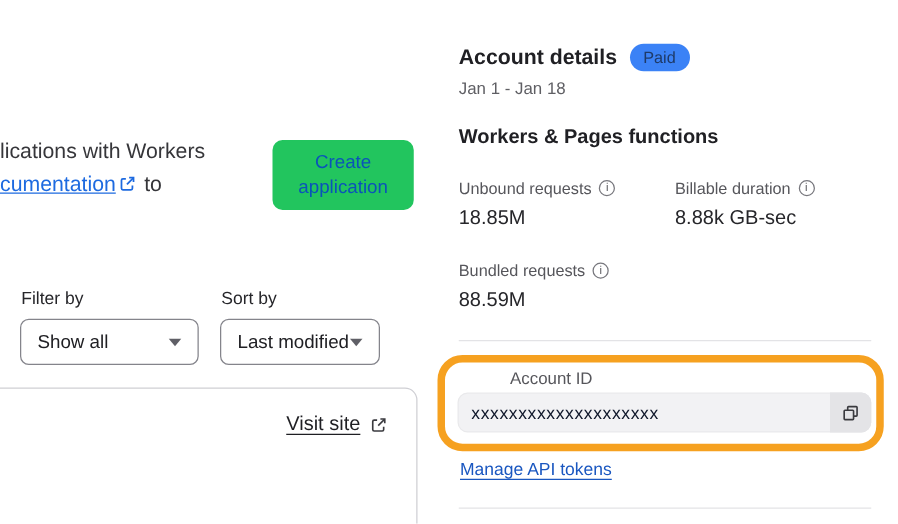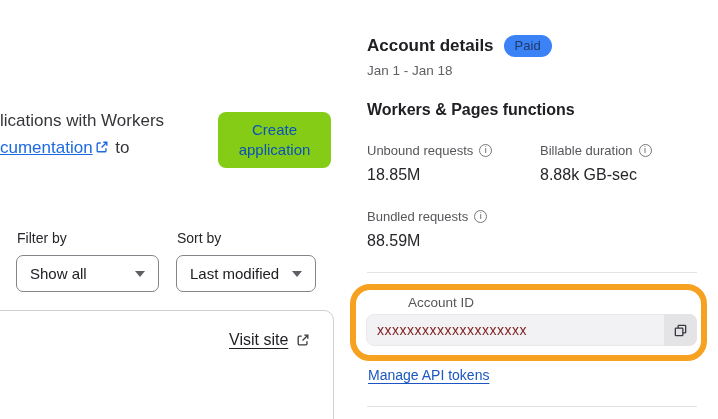--- a/index.html
+++ b/index.html
@@ -17,39 +17,39 @@
     font-size: 17px; line-height: 27px; color: #36363a;
   }
   .intro a.doc-link {
     color: #1d6ae0; text-decoration: underline; cursor: pointer;
   }
   .ext-icon { display: inline-block; width: 14px; height: 14px; margin: 0 2px; vertical-align: -1px; }
   .ext-icon svg { display: block; width: 14px; height: 14px; }
 
   .create-btn {
     position: absolute; left: 218px; top: 112px; width: 113px; height: 56px;
-    background: #84cc16; color: #0a53ba;
+    background: #22c55e; color: #0a53ba;
     border: none; border-radius: 8px;
     font-family: "Liberation Sans", sans-serif;
     font-size: 15px; line-height: 20px; font-weight: 400;
     text-align: center; cursor: pointer; padding: 6px 10px;
   }
 
   .field-label { position: absolute; font-size: 14px; color: #26262a; }
   .lbl-filter { left: 17px; top: 230px; }
   .lbl-sort   { left: 177px; top: 230px; }
 
   .dropdown {
     position: absolute; top: 255px; height: 37px;
     background: #fff; border: 1px solid #84848b; border-radius: 7px;
     display: flex; align-items: center; justify-content: space-between;
     padding: 0 13px; cursor: pointer;
   }
   .dd-filter { left: 16px; width: 143px; }
-  .dd-sort   { left: 176px; width: 140px; }
+  .dd-sort   { left: 176px; width: 128px; }
   .dropdown .dd-value { font-size: 15px; color: #202024; }
   .caret {
     width: 0; height: 0;
     border-left: 5px solid transparent; border-right: 5px solid transparent;
     border-top: 6px solid #5f5f66;
   }
 
   .project-card {
     position: absolute; left: -18px; top: 310px; width: 352px; height: 125px;
     background: #fff; border: 1px solid #cfcfd4; border-radius: 10px;
@@ -92,21 +92,21 @@
 
   .acctid-label { position: absolute; left: 368px; top: 295px; font-size: 13.5px; color: #56565b; margin-left: 40px; }
   .acctid-wrap {
     position: absolute; left: 366px; top: 314px; width: 331px; height: 32px;
     background: #f2f2f4; border: 1px solid #e9e9eb; border-radius: 8px;
   }
   .acctid-input {
     position: absolute; left: 0; top: 0; width: 296px; height: 100%;
     background: transparent; border: none; outline: none;
     font-family: "Liberation Sans", sans-serif;
-    font-size: 14px; color: #7f1d1d; letter-spacing: 0.5px; padding: 0 0 0 10px;
+    font-size: 14px; color: #0f172a; letter-spacing: 0.5px; padding: 0 0 0 10px;
   }
   .copy-btn {
     position: absolute; right: -1px; top: -1px; width: 33px; height: 32px;
     background: #e4e4e7; border: none; border-radius: 0 8px 8px 0;
     display: flex; align-items: center; justify-content: center; cursor: pointer;
   }
   .copy-btn svg { display: block; }
 
   .manage-link {
     position: absolute; left: 368px; top: 367px;

